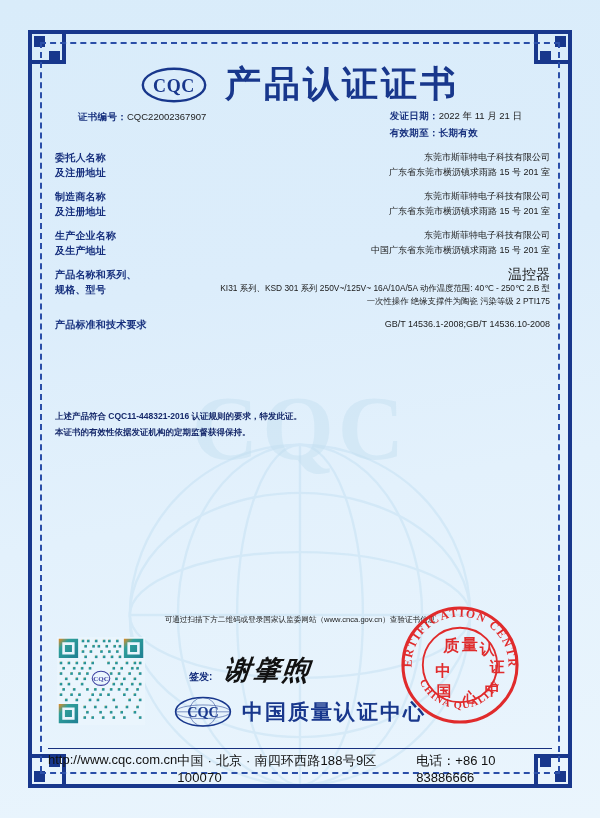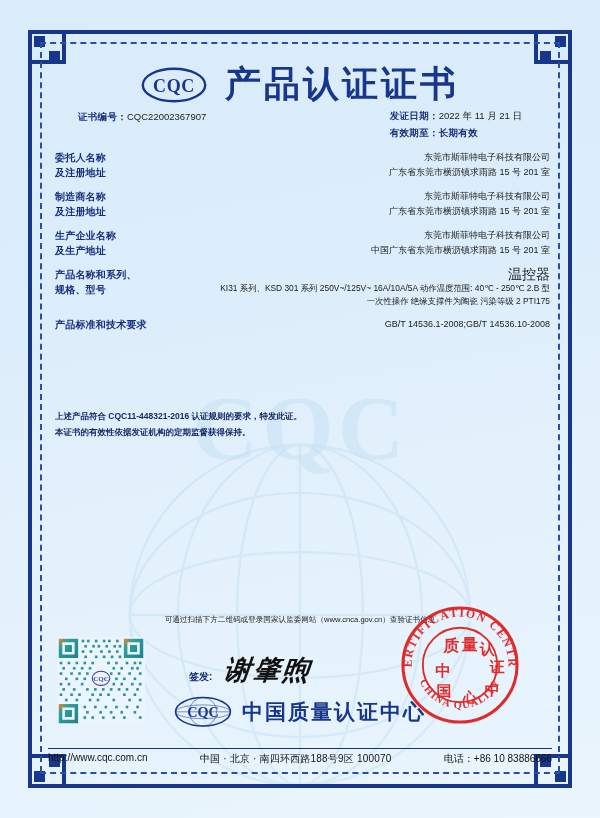--- a/index.html
+++ b/index.html
@@ -77,21 +77,21 @@
     font-size:27px;color:#111;font-style:italic;font-weight:bold;
     letter-spacing:2px;transform:skewX(-6deg);
   }
   
   .org{position:absolute;left:0;top:696px;width:600px;display:flex;align-items:center;justify-content:center;gap:10px;}
   .org .ot{font-family:"Liberation Serif","DejaVu Serif",serif;font-size:21px;font-weight:bold;color:#18378c;letter-spacing:2px;}
   
   .seal{position:absolute;left:398px;top:603px;width:124px;height:124px;opacity:.92;}
   
   .fline{position:absolute;left:48px;top:748px;width:504px;height:1px;background:#17307e;}
-  .foot{position:absolute;left:48px;top:752px;width:504px;display:flex;justify-content:space-between;font-size:10px;color:#111;}
+  .foot{position:absolute;left:48px;top:752px;width:504px;display:flex;justify-content:space-between;font-size:13px;color:#111;}
   .foot .mid{letter-spacing:.2px;}
 </style>
 </head>
 <body>
 
 <div id="cert">
 
   <div class="wm">
     <svg viewBox="0 0 200 200" xmlns="http://www.w3.org/2000/svg">
       <g fill="none" stroke="#bcdcf0" stroke-width="1.3">

